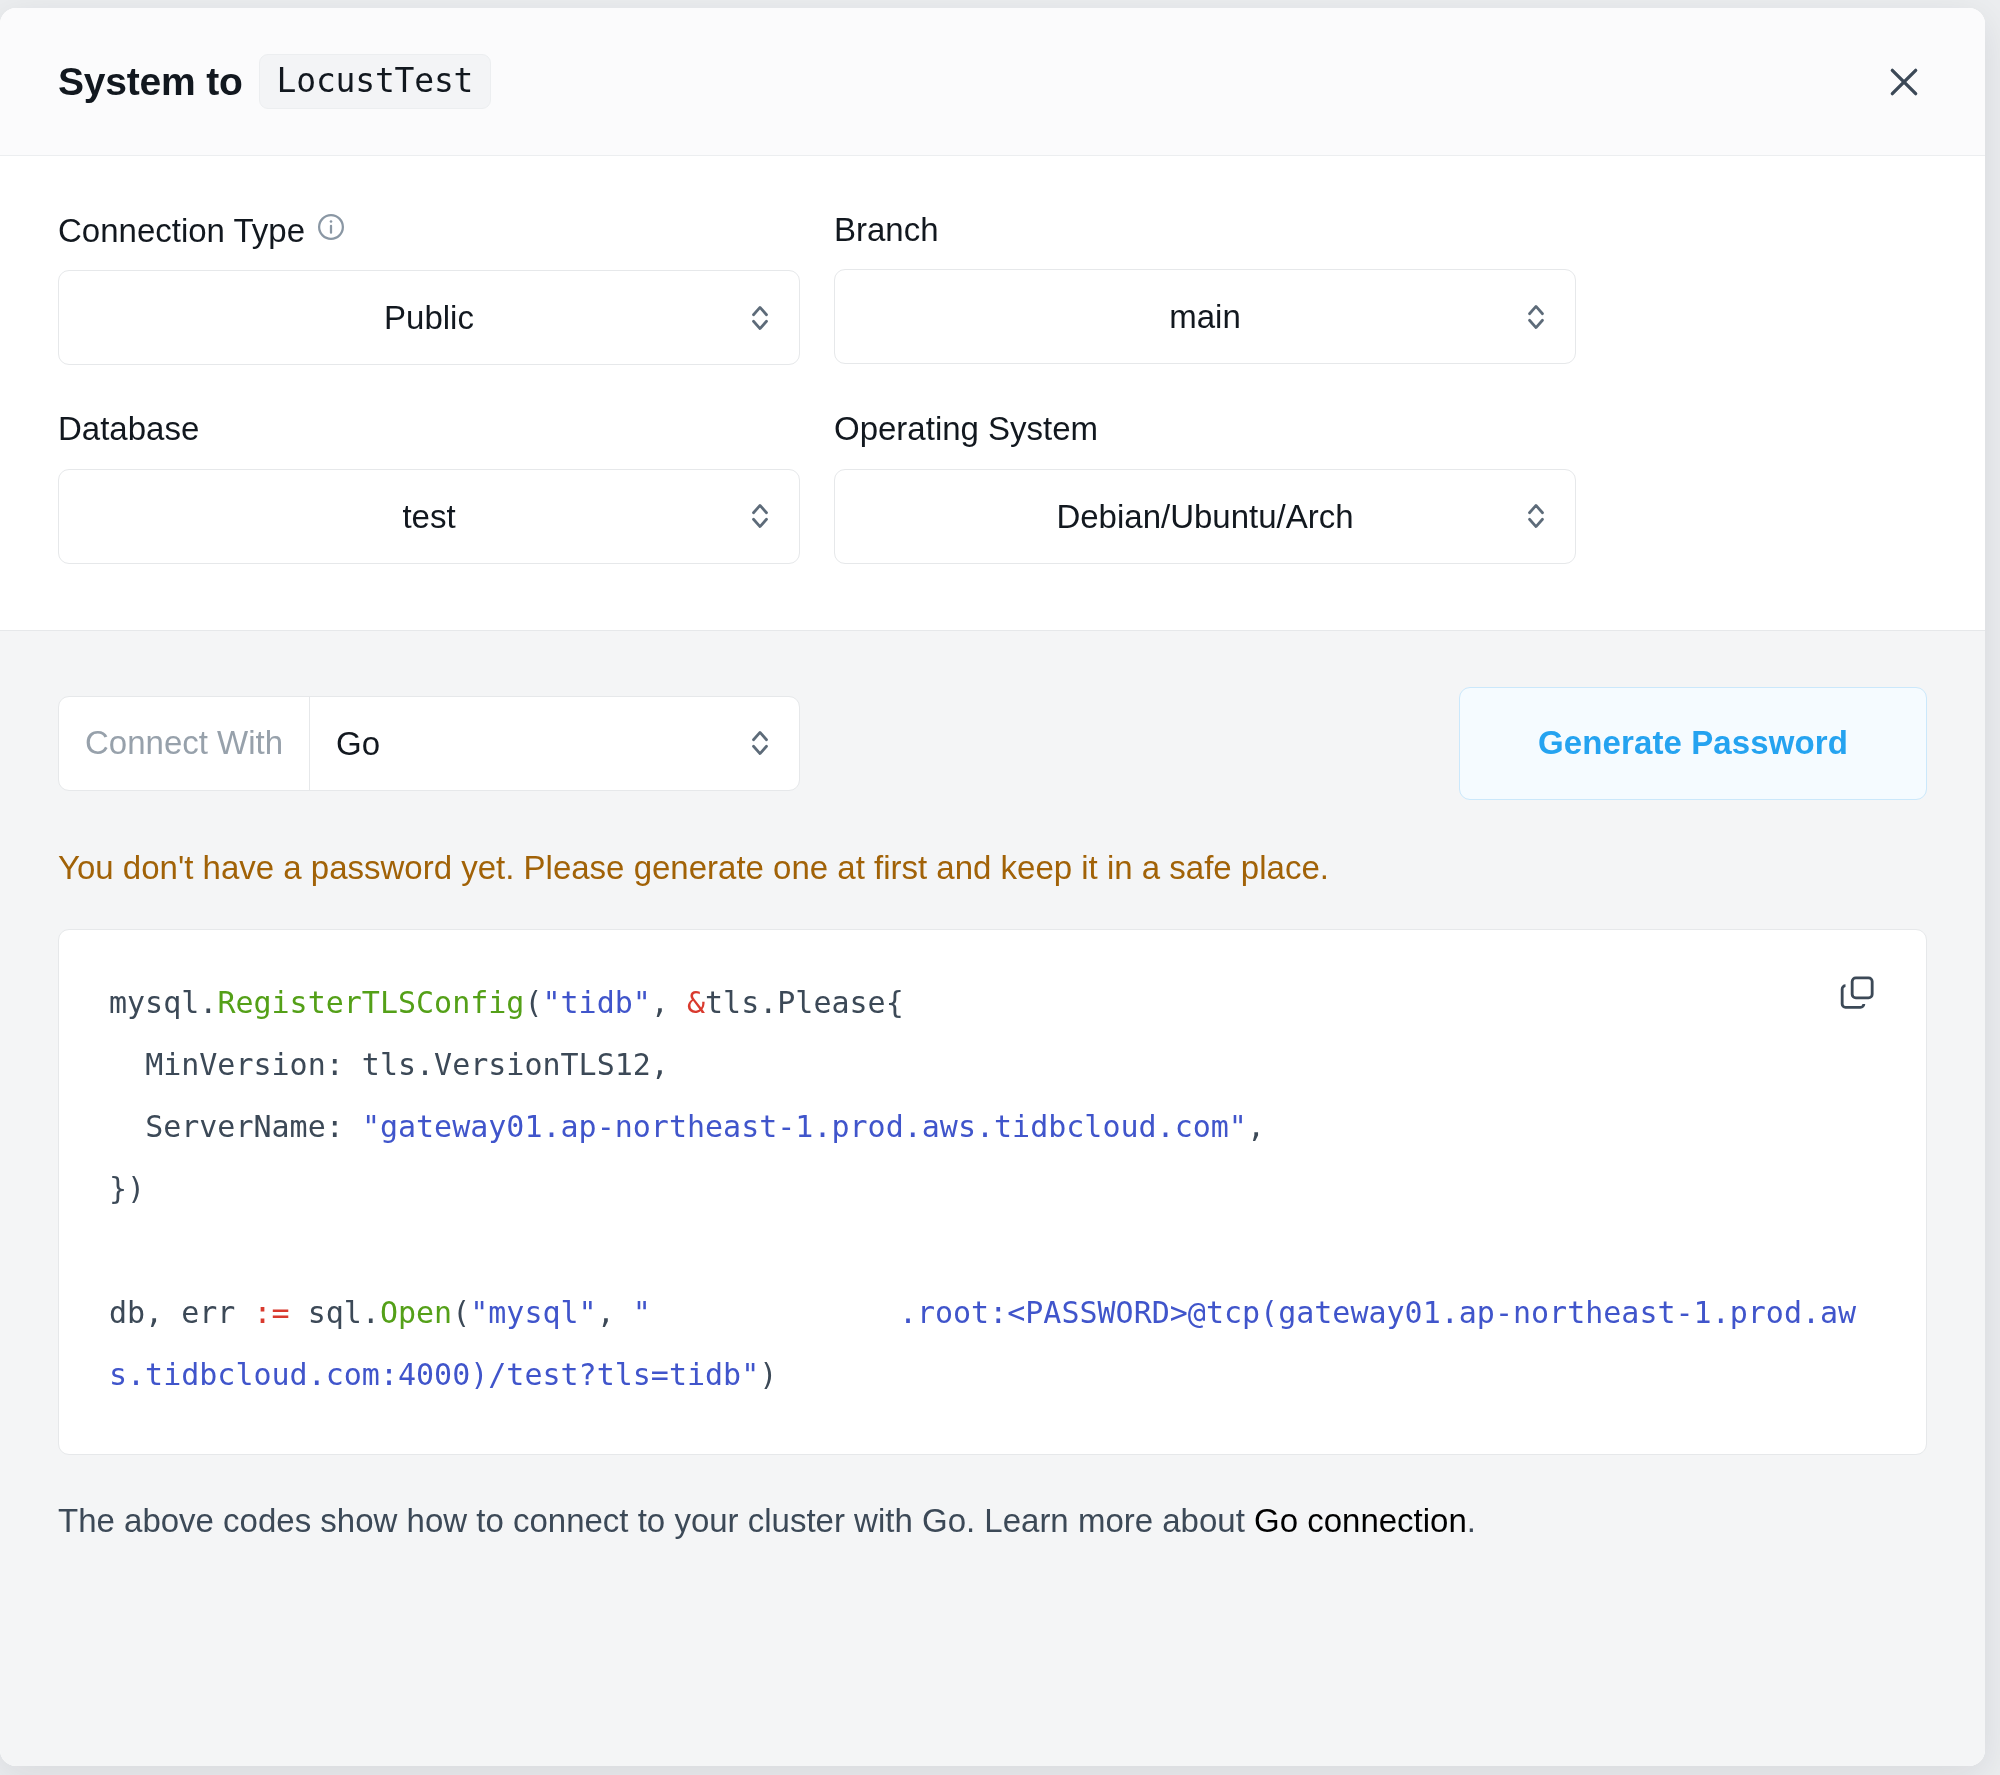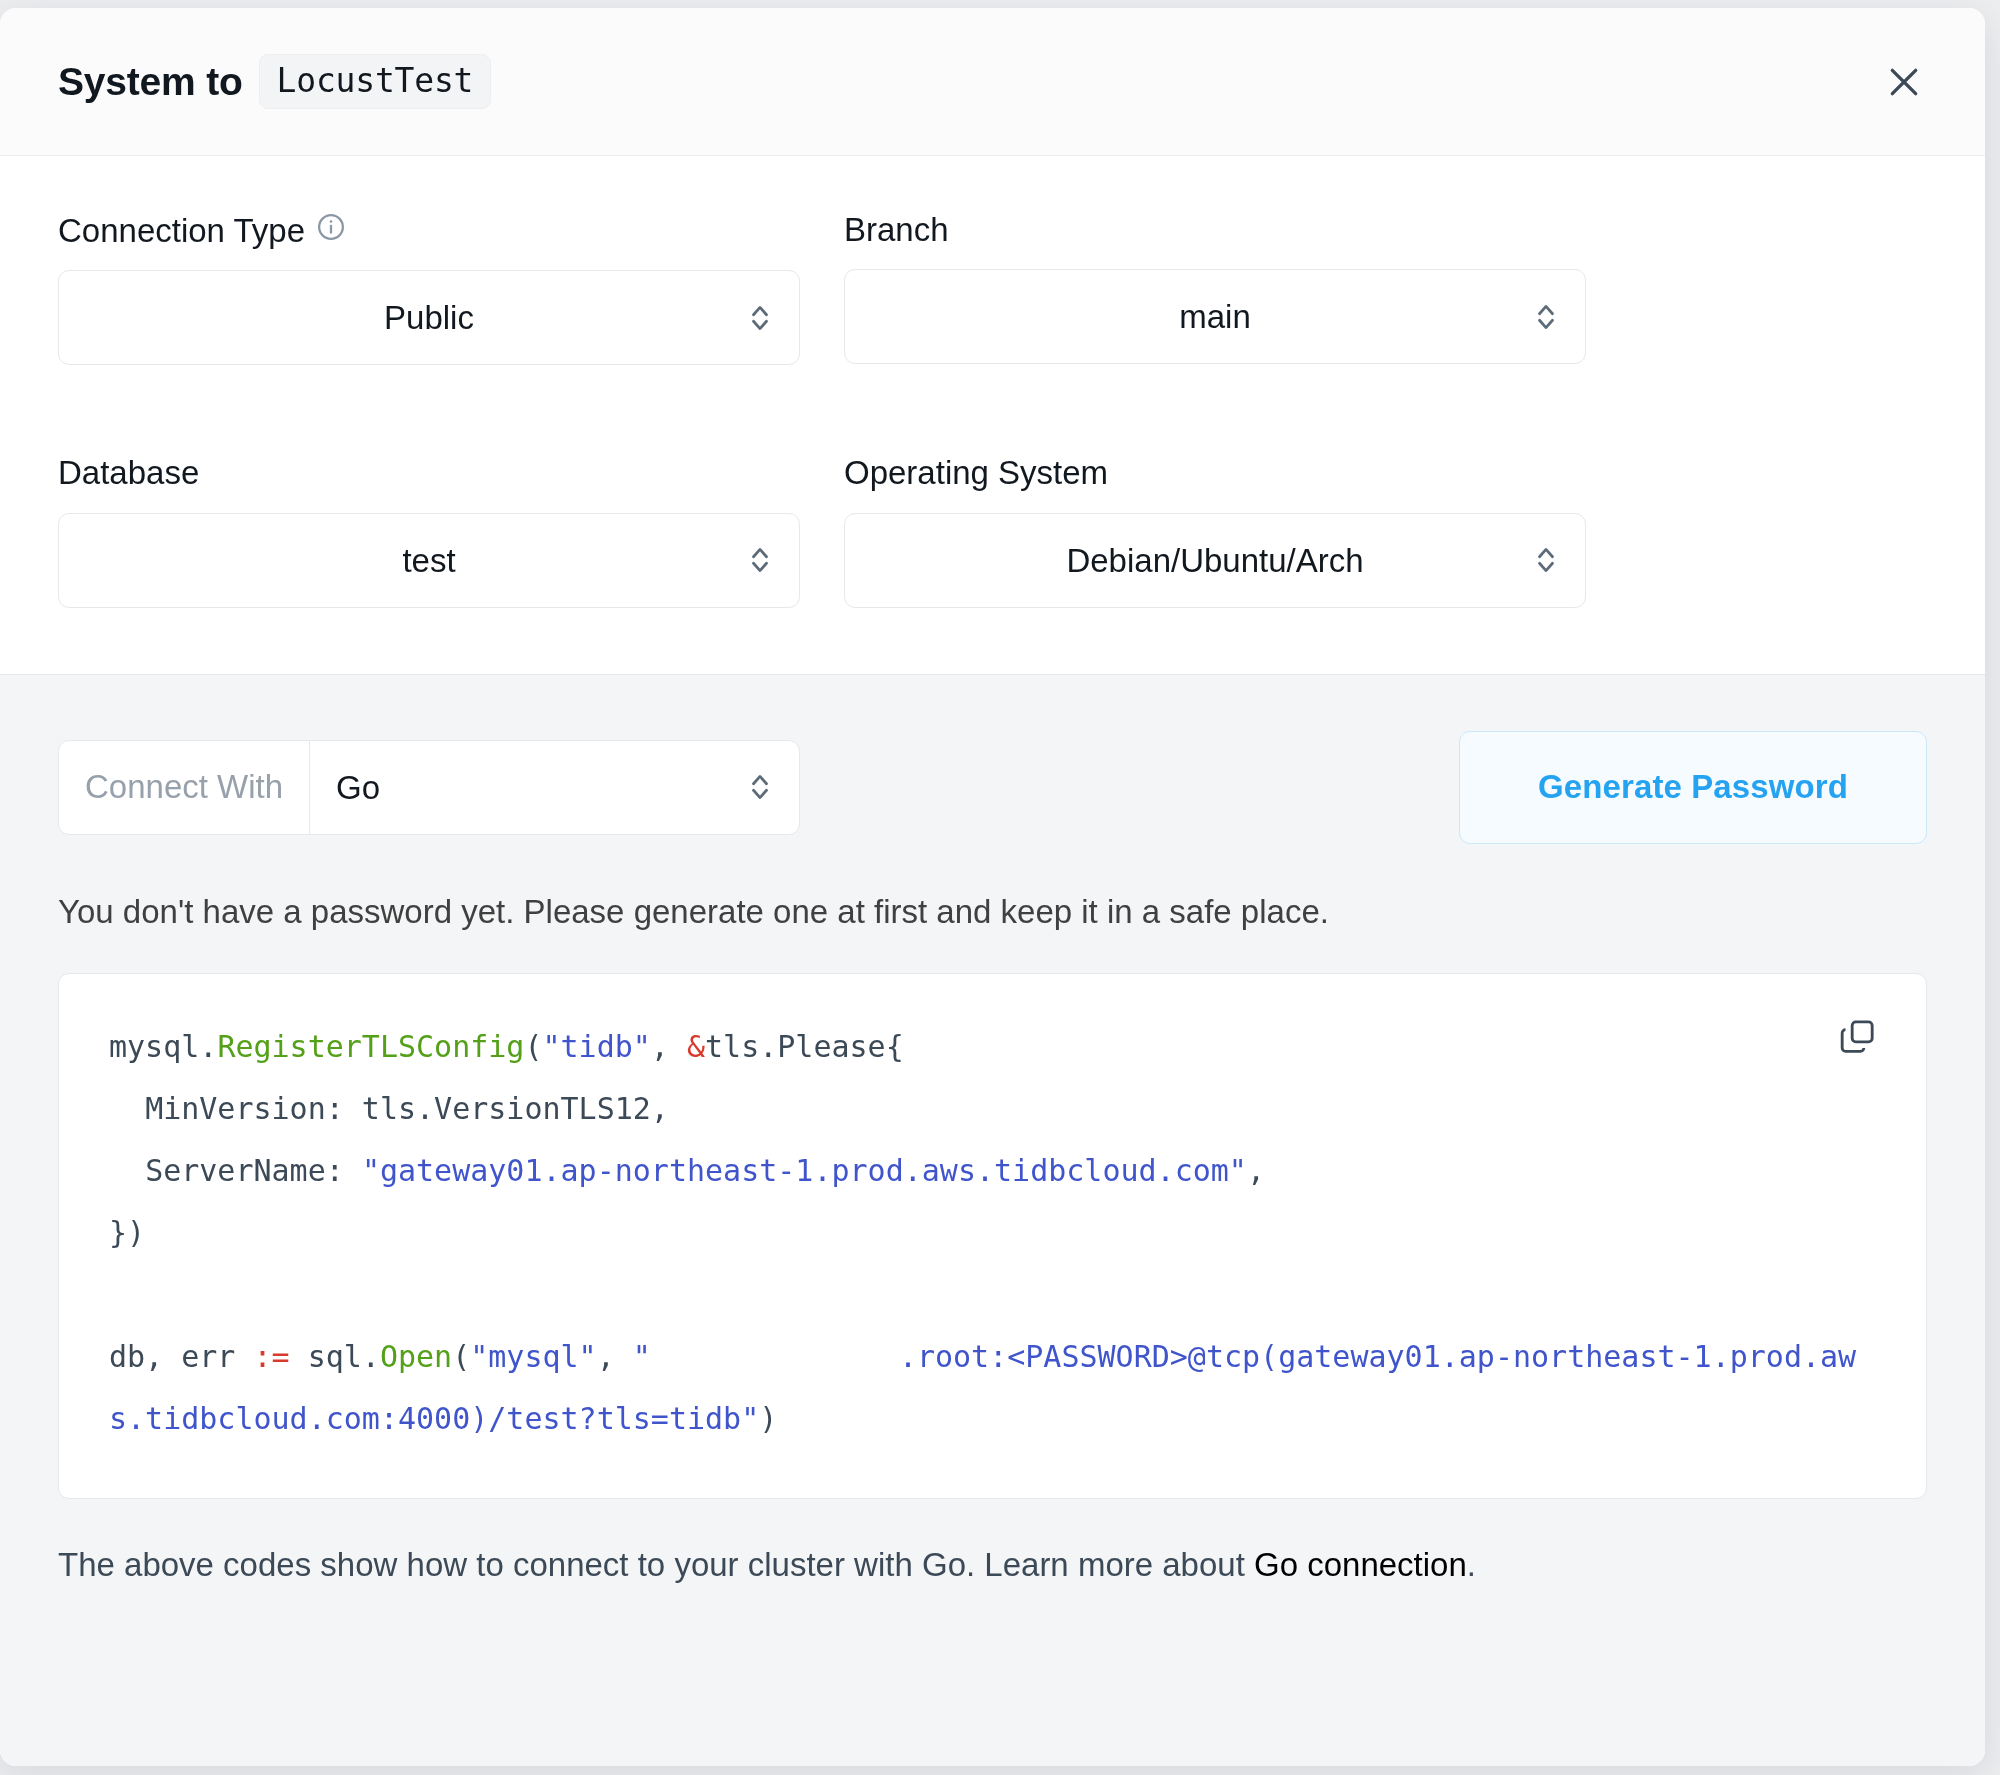--- a/index.html
+++ b/index.html
@@ -76,21 +76,20 @@
   .form-section {
     background: #ffffff;
     padding: 56px 58px 66px;
     border-bottom: 1px solid #e6e8ea;
   }
   .form-grid {
     display: grid;
     grid-template-columns: 742px 742px;
     column-gap: 34px;
     row-gap: 0px;
-    gap: 44px;
   }
   .field { margin-bottom: 46px; }
   .field:nth-child(3), .field:nth-child(4) { margin-bottom: 0; }
   .field-label {
     display: flex;
     align-items: center;
     gap: 11px;
     font-size: 33px;
     color: #12181f;
     margin-bottom: 21px;
@@ -174,21 +173,21 @@
     cursor: pointer;
     display: flex;
     align-items: center;
     justify-content: center;
     letter-spacing: 0.1px;
   }
 
   .notice {
     margin-top: 48px;
     font-size: 33px;
-    color: #404040;
+    color: #a16207;
     line-height: 1.2;
   }
 
   .code-card {
     margin-top: 42px;
     position: relative;
     background: #ffffff;
     border: 1px solid #e6e8ea;
     border-radius: 11px;
     padding: 42px 50px 48px;

